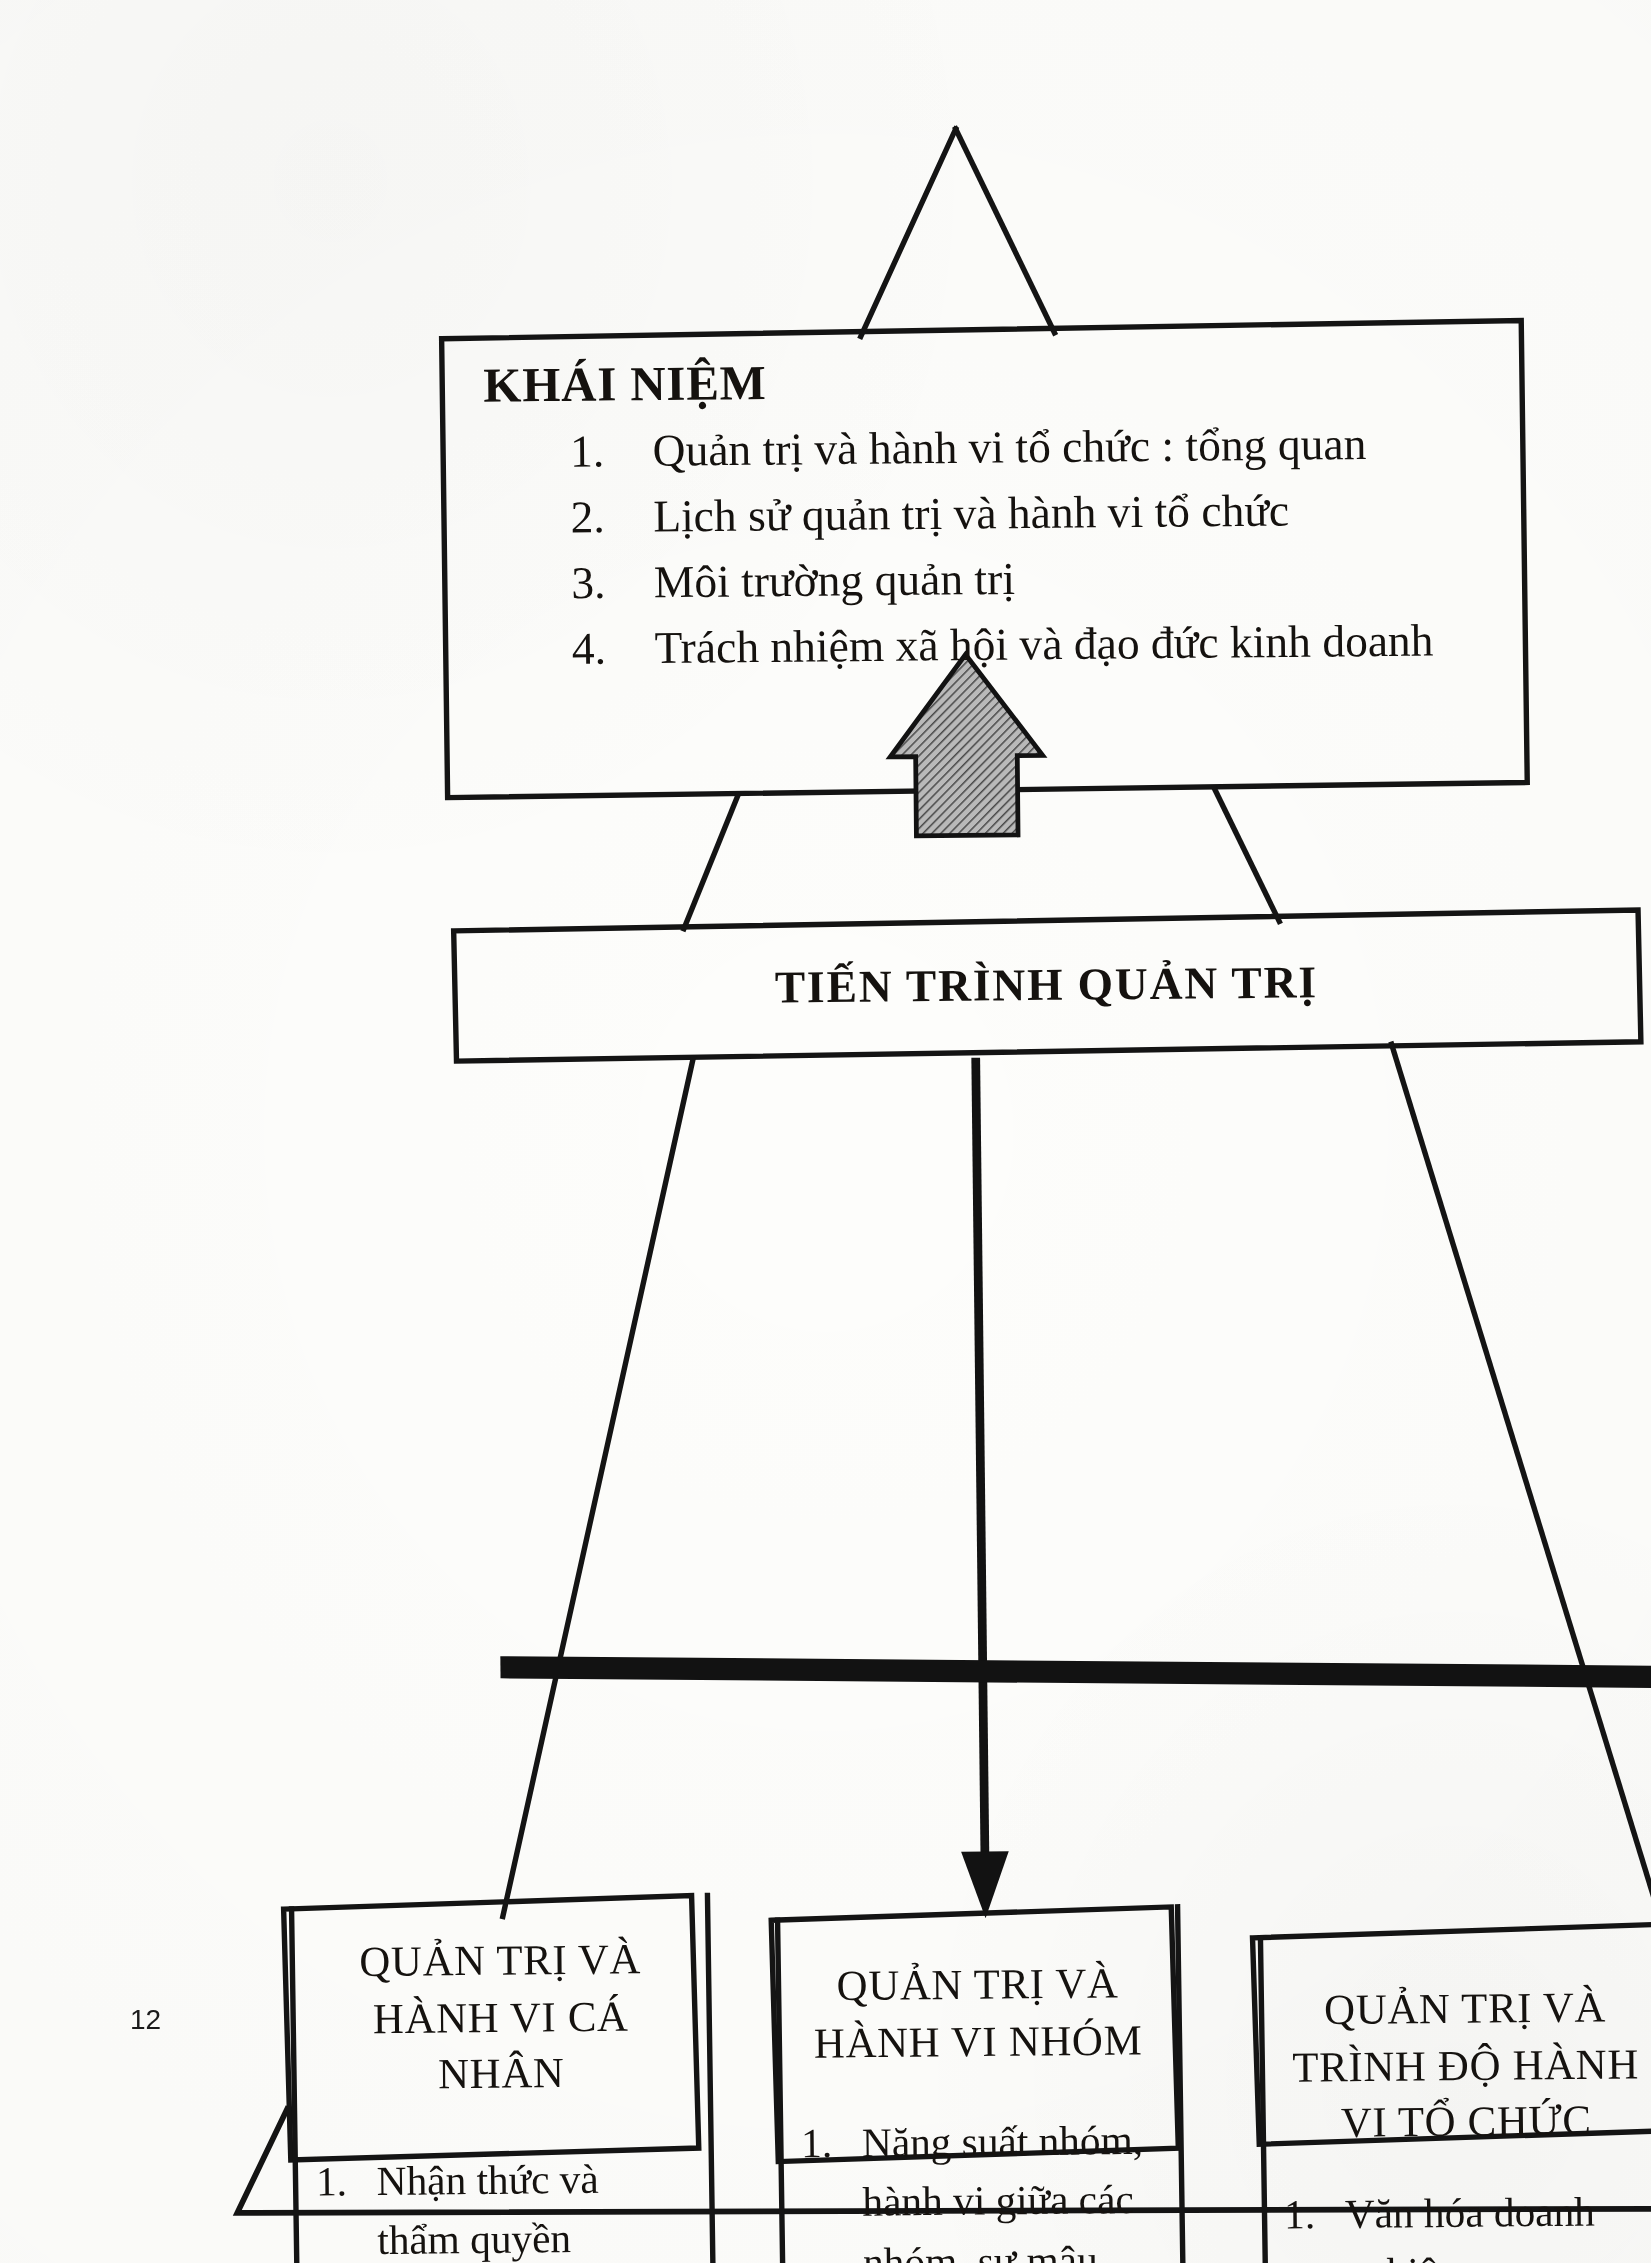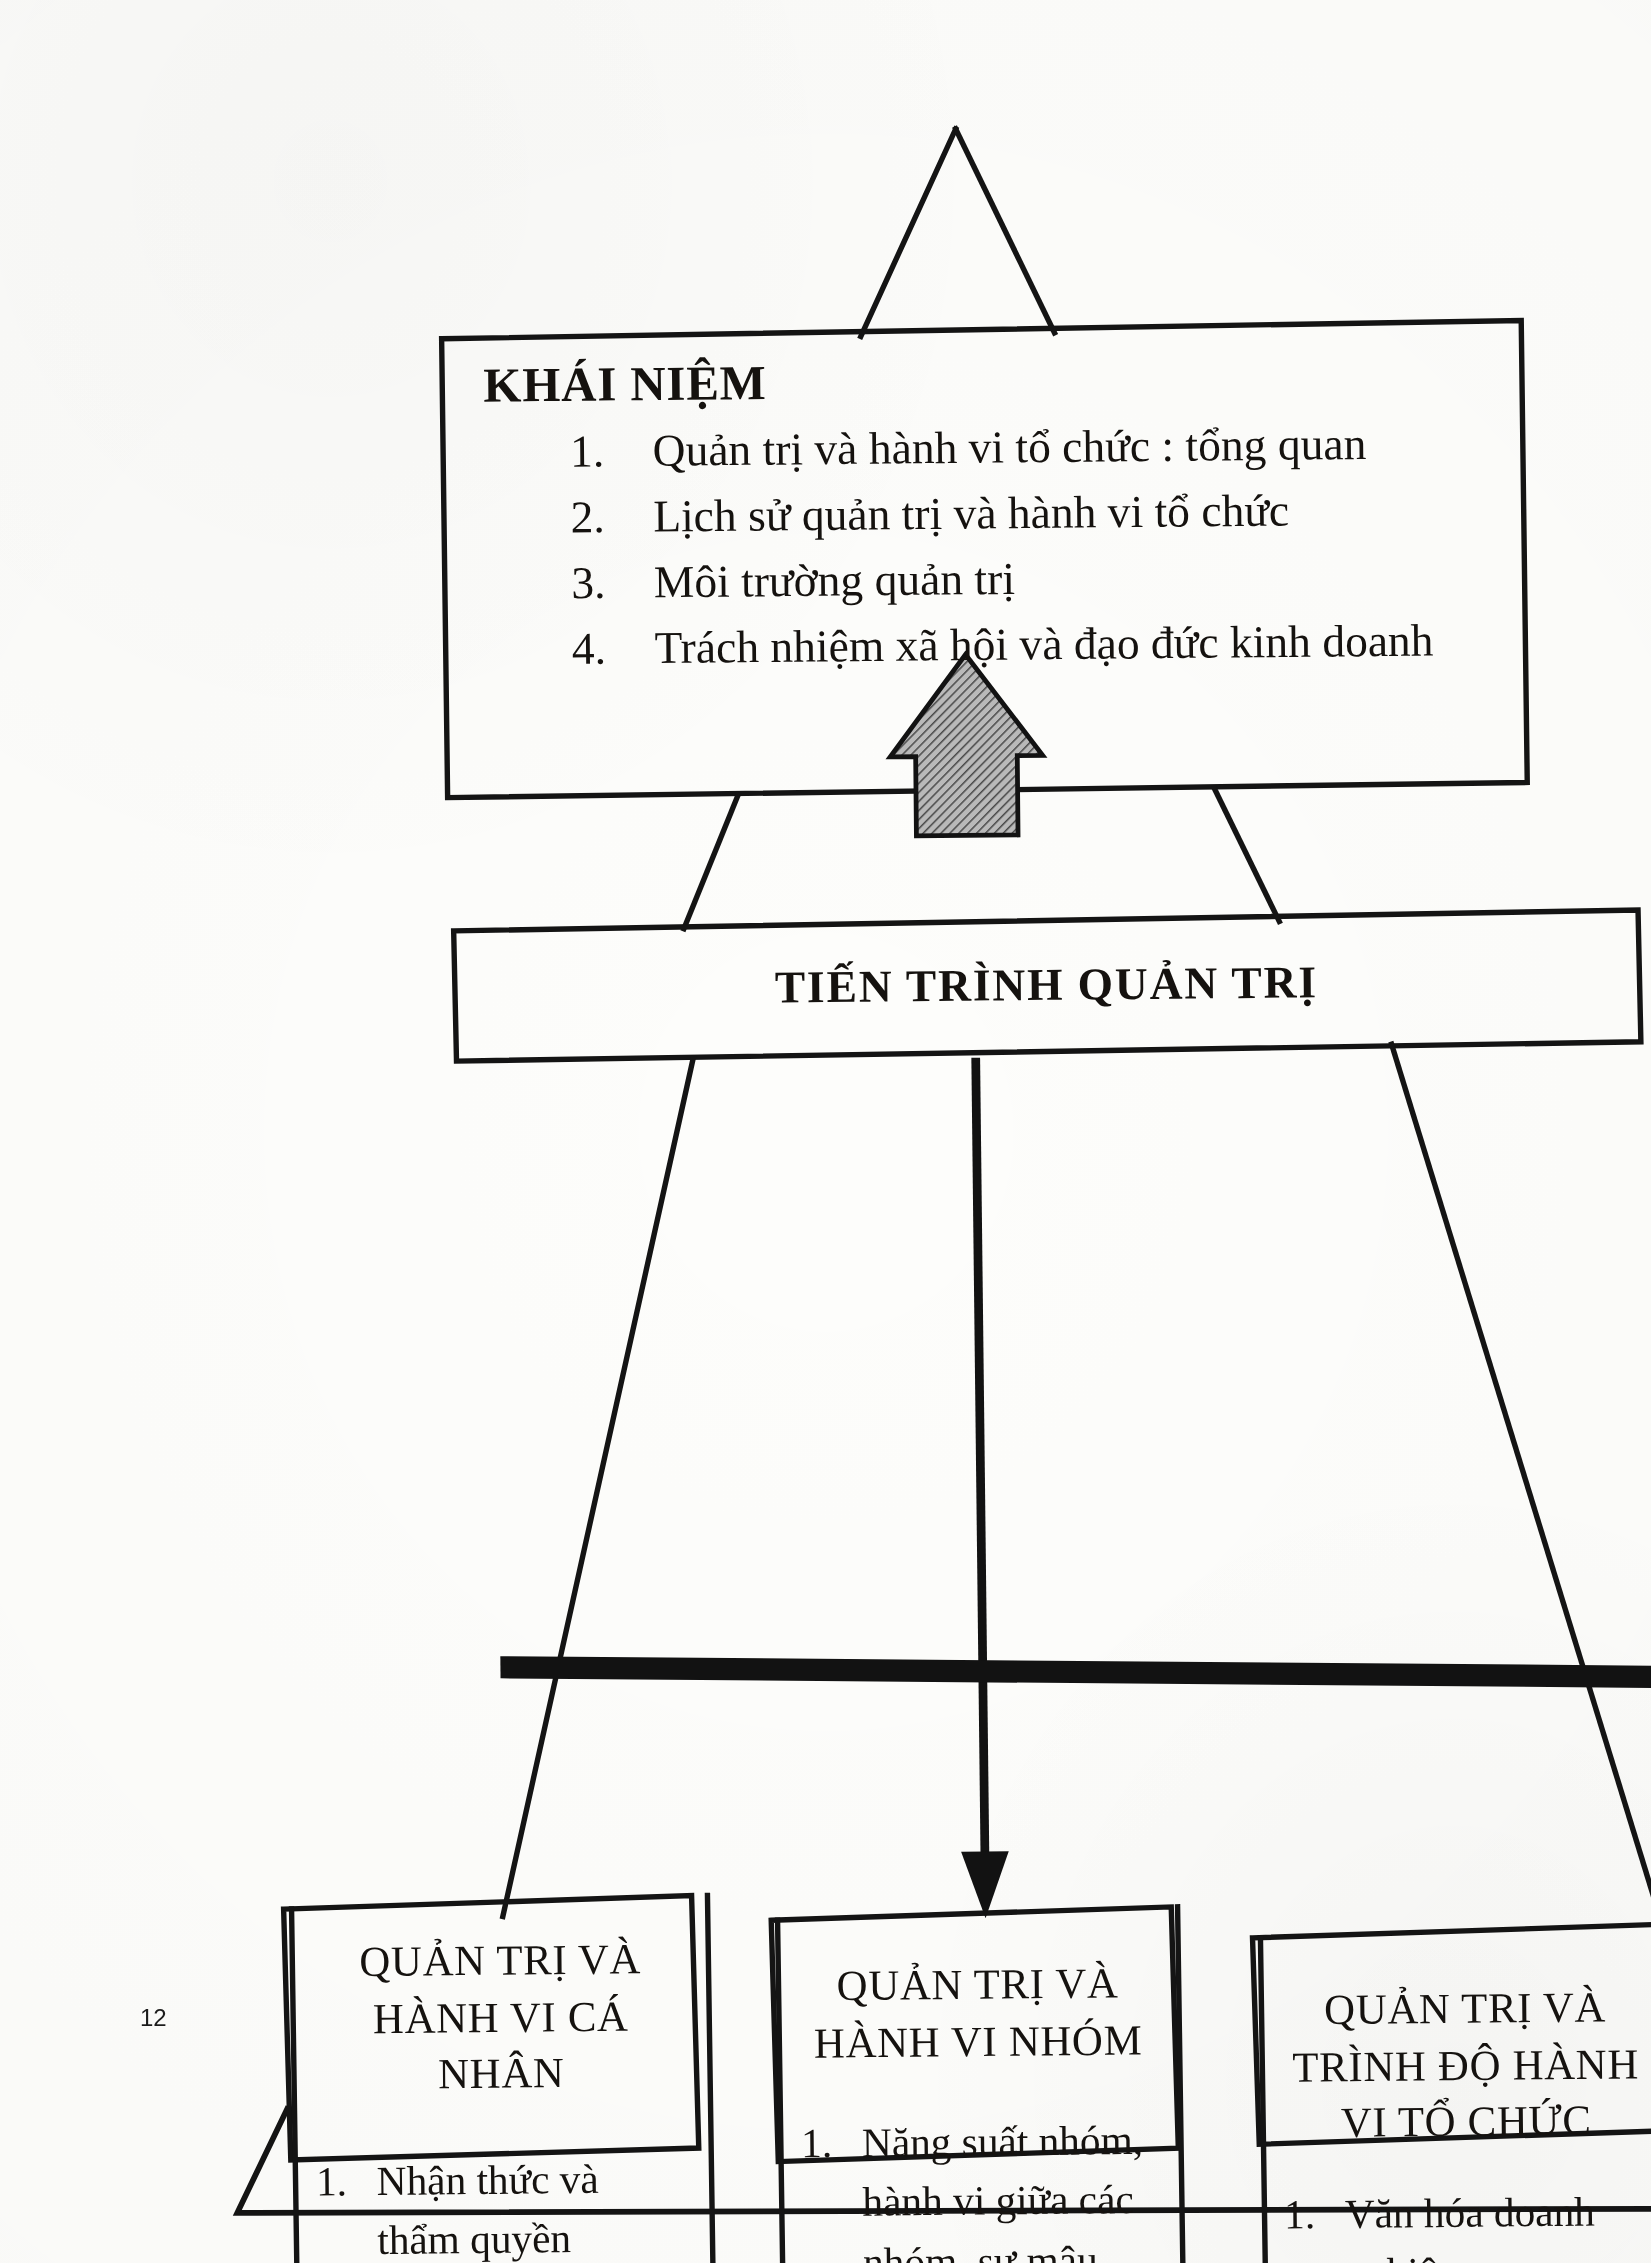--- a/index.html
+++ b/index.html
@@ -139,23 +139,23 @@
   #col-org .col-head { margin-bottom: 19px; }
 
   
   #col-individual { left: 162px; width: 247px; }
   #col-group      { left: 450px; width: 237px; }
   #col-org        { left: 736px; width: 243px; }
 
   
   #page-number {
     position: absolute;
-    left: 140px;
+    left: 130px;
     top: 2004px;
-    font-size: 24px;
+    font-size: 28px;
     font-family: "Liberation Sans", sans-serif;
     color: #1b1b1b;
   }
 </style>
 </head>
 <body>
 
 <div id="paper"></div>
 
 <div id="diagram" style="transform: rotate(-0.55deg) scale(1.686); transform-origin: 0px 0px;">

